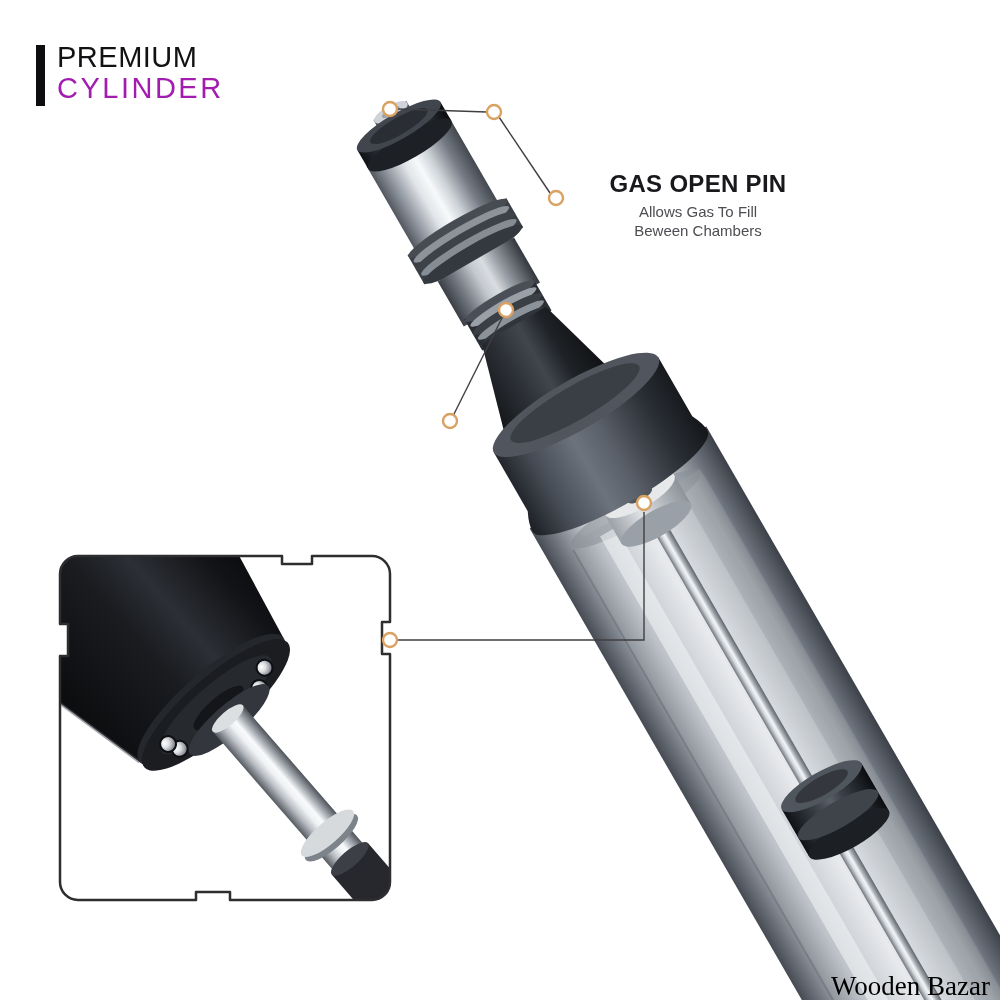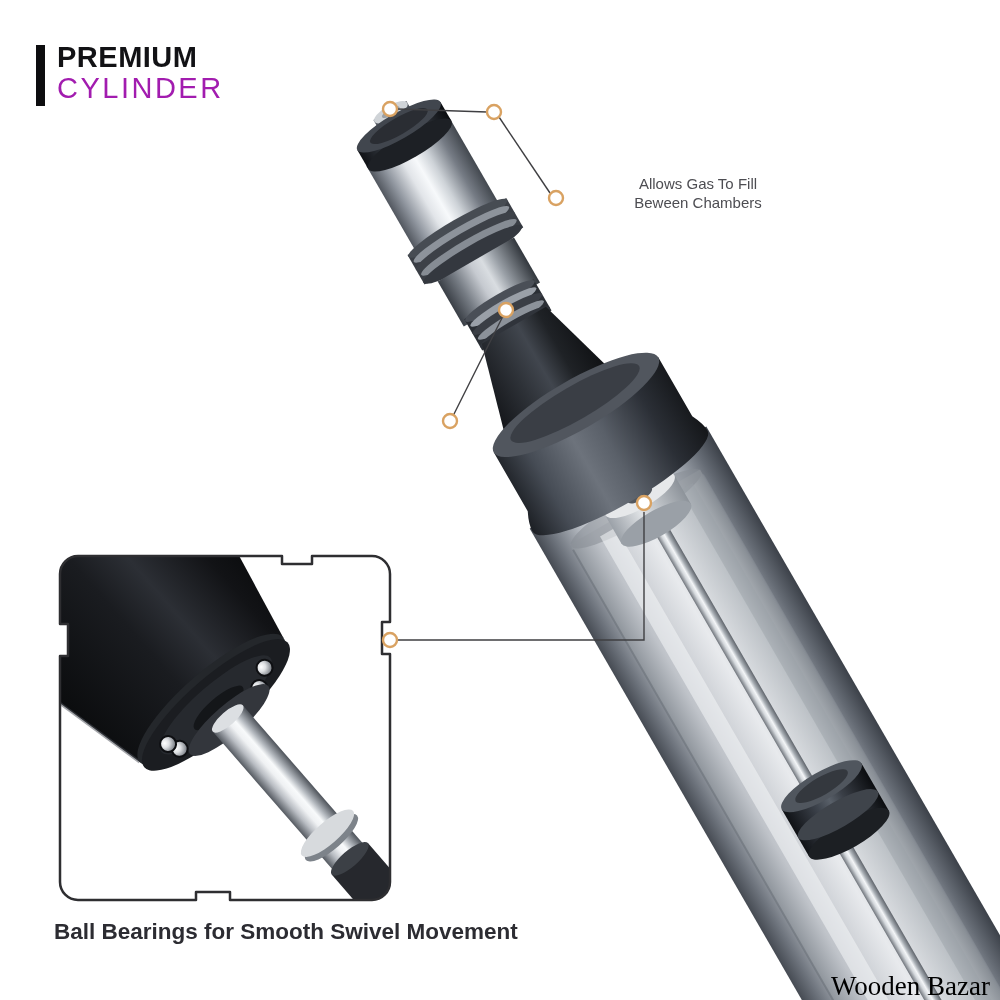--- a/index.html
+++ b/index.html
@@ -7,21 +7,21 @@
   .canvas{
     position:relative;width:1000px;height:1000px;background:#fff;overflow:hidden;
     font-family:"Liberation Sans",sans-serif;
   }
   svg.scene{position:absolute;left:0;top:0;}
   .cline{stroke:var(--leader);stroke-width:1.4;fill:none;}
   .cdot{fill:#ffffff;stroke:var(--accent);stroke-width:2.4;}
 
   .title-bar{position:absolute;left:36px;top:45px;width:9px;height:61px;background:#0d0d0f;}
   .title{position:absolute;left:57px;top:42px;}
-  .title .l1{font-size:29px;font-weight:700;letter-spacing:.5px;color:#121215;line-height:31px;}
+  .title .l1{font-size:29px;font-weight:400;letter-spacing:.5px;color:#121215;line-height:31px;}
   .title .l2{font-size:29px;font-weight:400;letter-spacing:2.5px;color:#a21caf;line-height:31px;}
 
   .callout-text{position:absolute;}
   .c-title{font-size:24px;font-weight:800;color:#19191d;letter-spacing:.3px;}
   .c-sub{font-size:15px;color:#4d4d52;line-height:19px;margin-top:4px;}
   #gas-text{left:567px;top:170px;width:262px;text-align:center;}
   #open-text{left:168px;top:392px;width:300px;text-align:left;}
 
   .caption{position:absolute;left:54px;top:919px;font-size:22.5px;font-weight:700;color:#2c2c32;}
   .watermark{position:absolute;right:10px;bottom:-2px;font-family:"Liberation Serif",serif;font-size:27px;color:#000;}
@@ -248,25 +248,25 @@
     </g>
   </svg>
 
   <div class="title-bar"></div>
   <div class="title">
     <div class="l1">PREMIUM</div>
     <div class="l2">CYLINDER</div>
   </div>
 
   <div id="gas-text" class="callout-text">
+    <div class="c-title">GAS OPEN PIN</div>
     <div class="c-sub">
       <div>Allows Gas To Fill</div>
       <div>Beween Chambers</div>
     </div>
   </div>
 
   <div id="open-text" class="callout-text">
   </div>
 
-  <div class="caption">Ball Bearings for Smooth Swivel Movement</div>
 
   <div class="watermark">Wooden Bazar</div>
 </div>
 
 </body></html>

